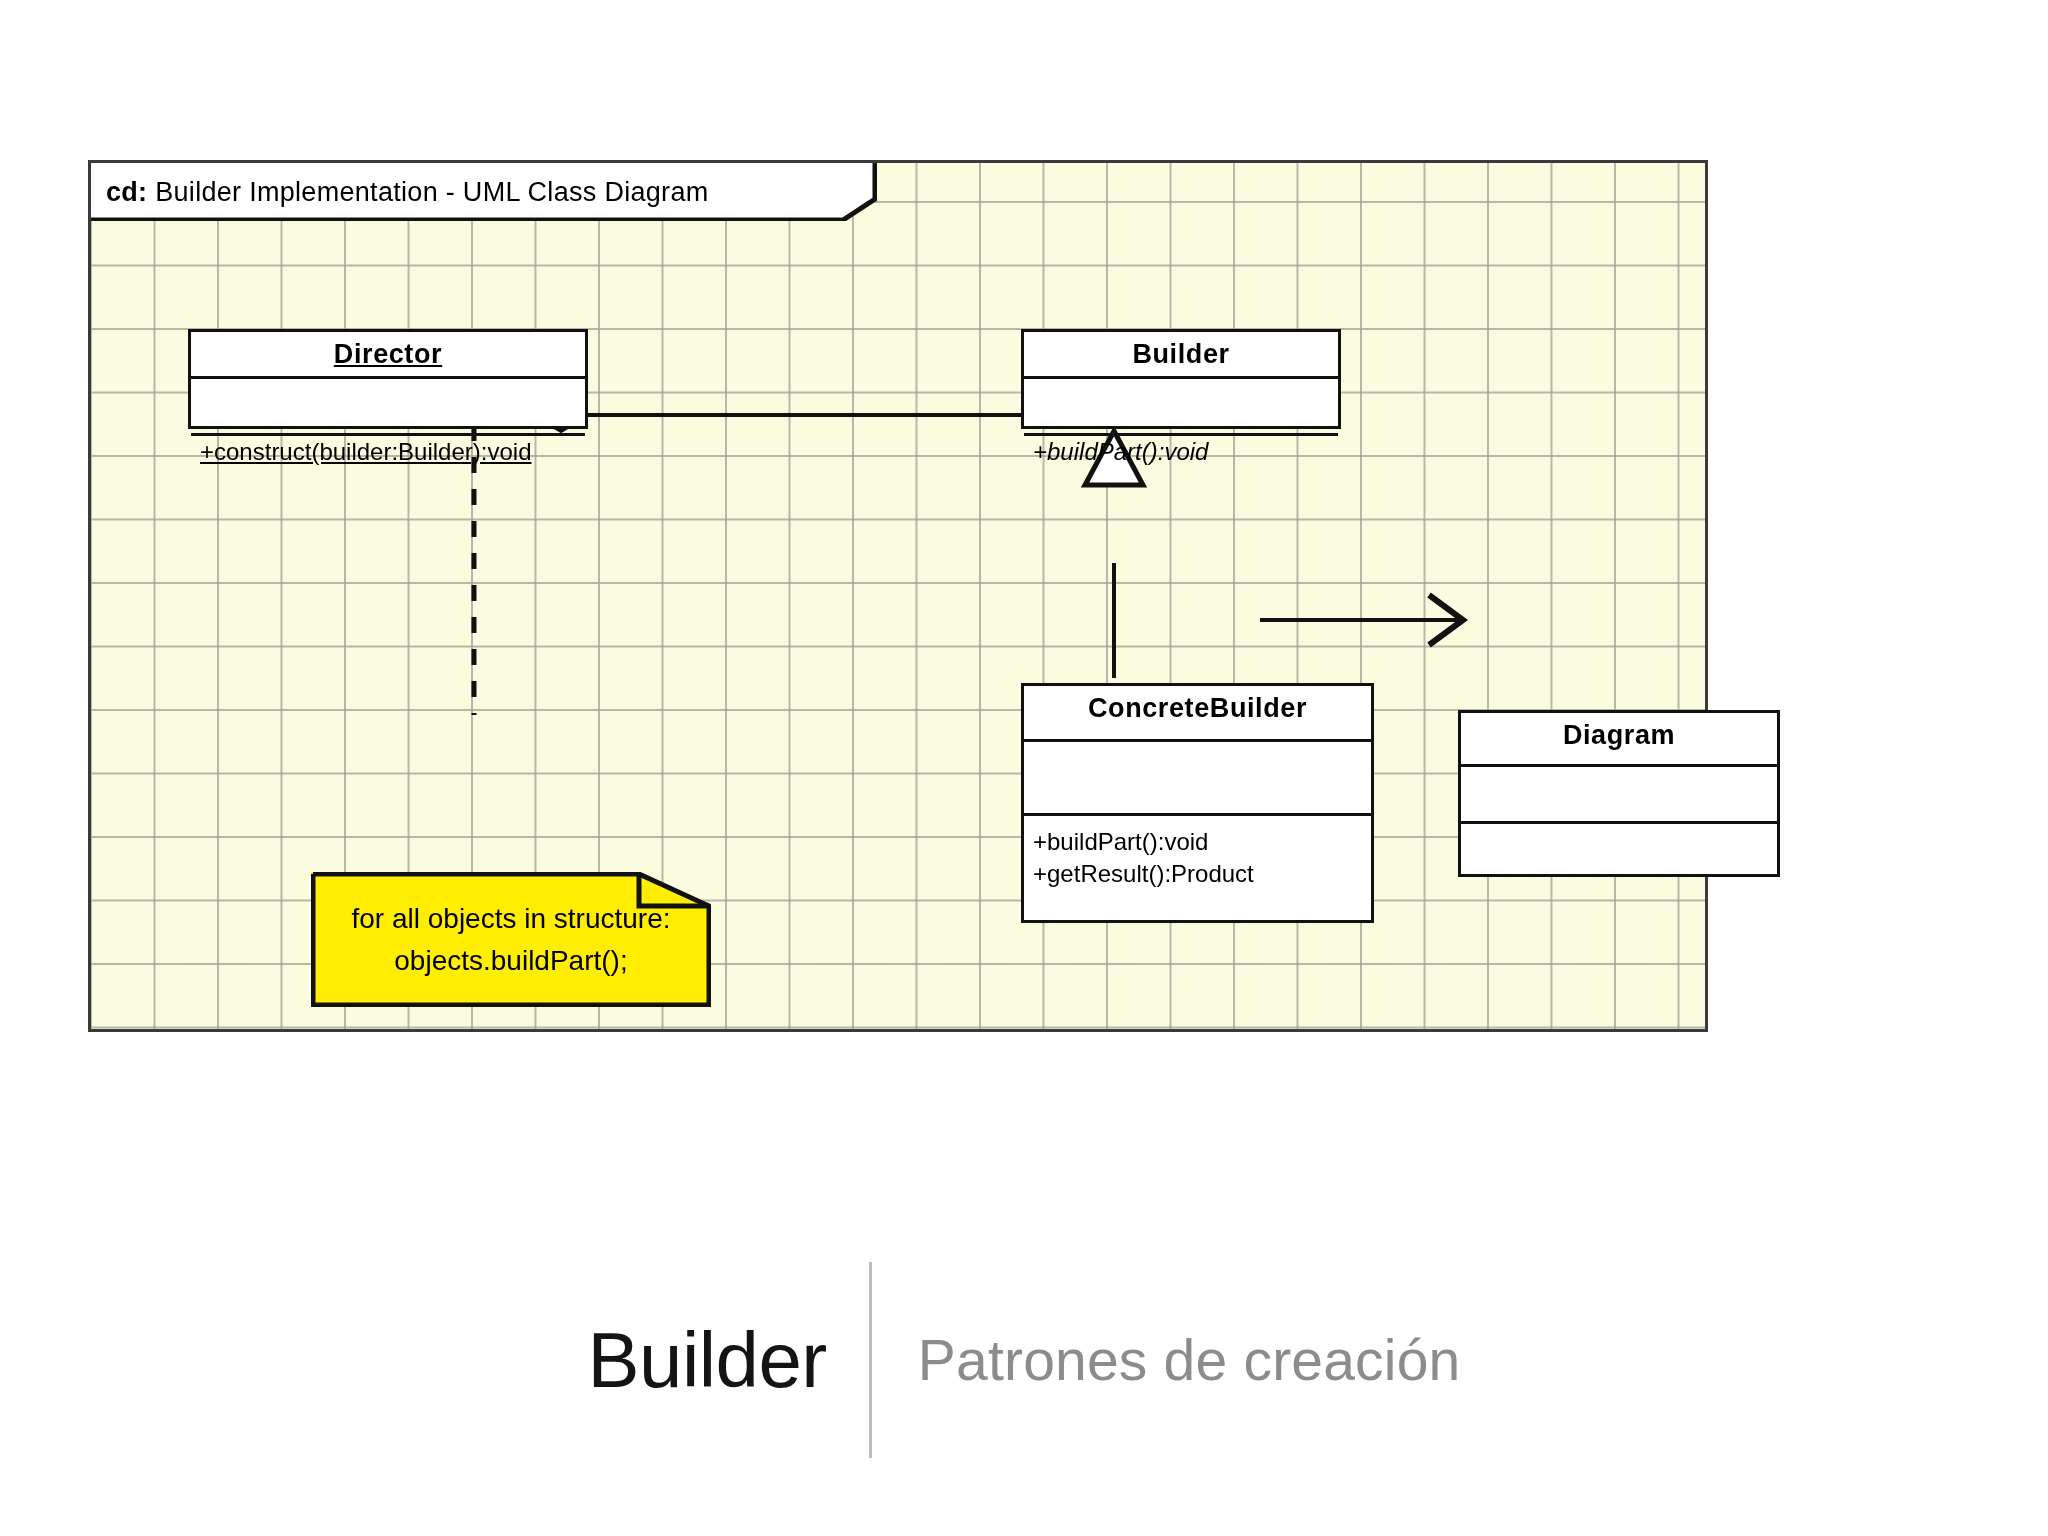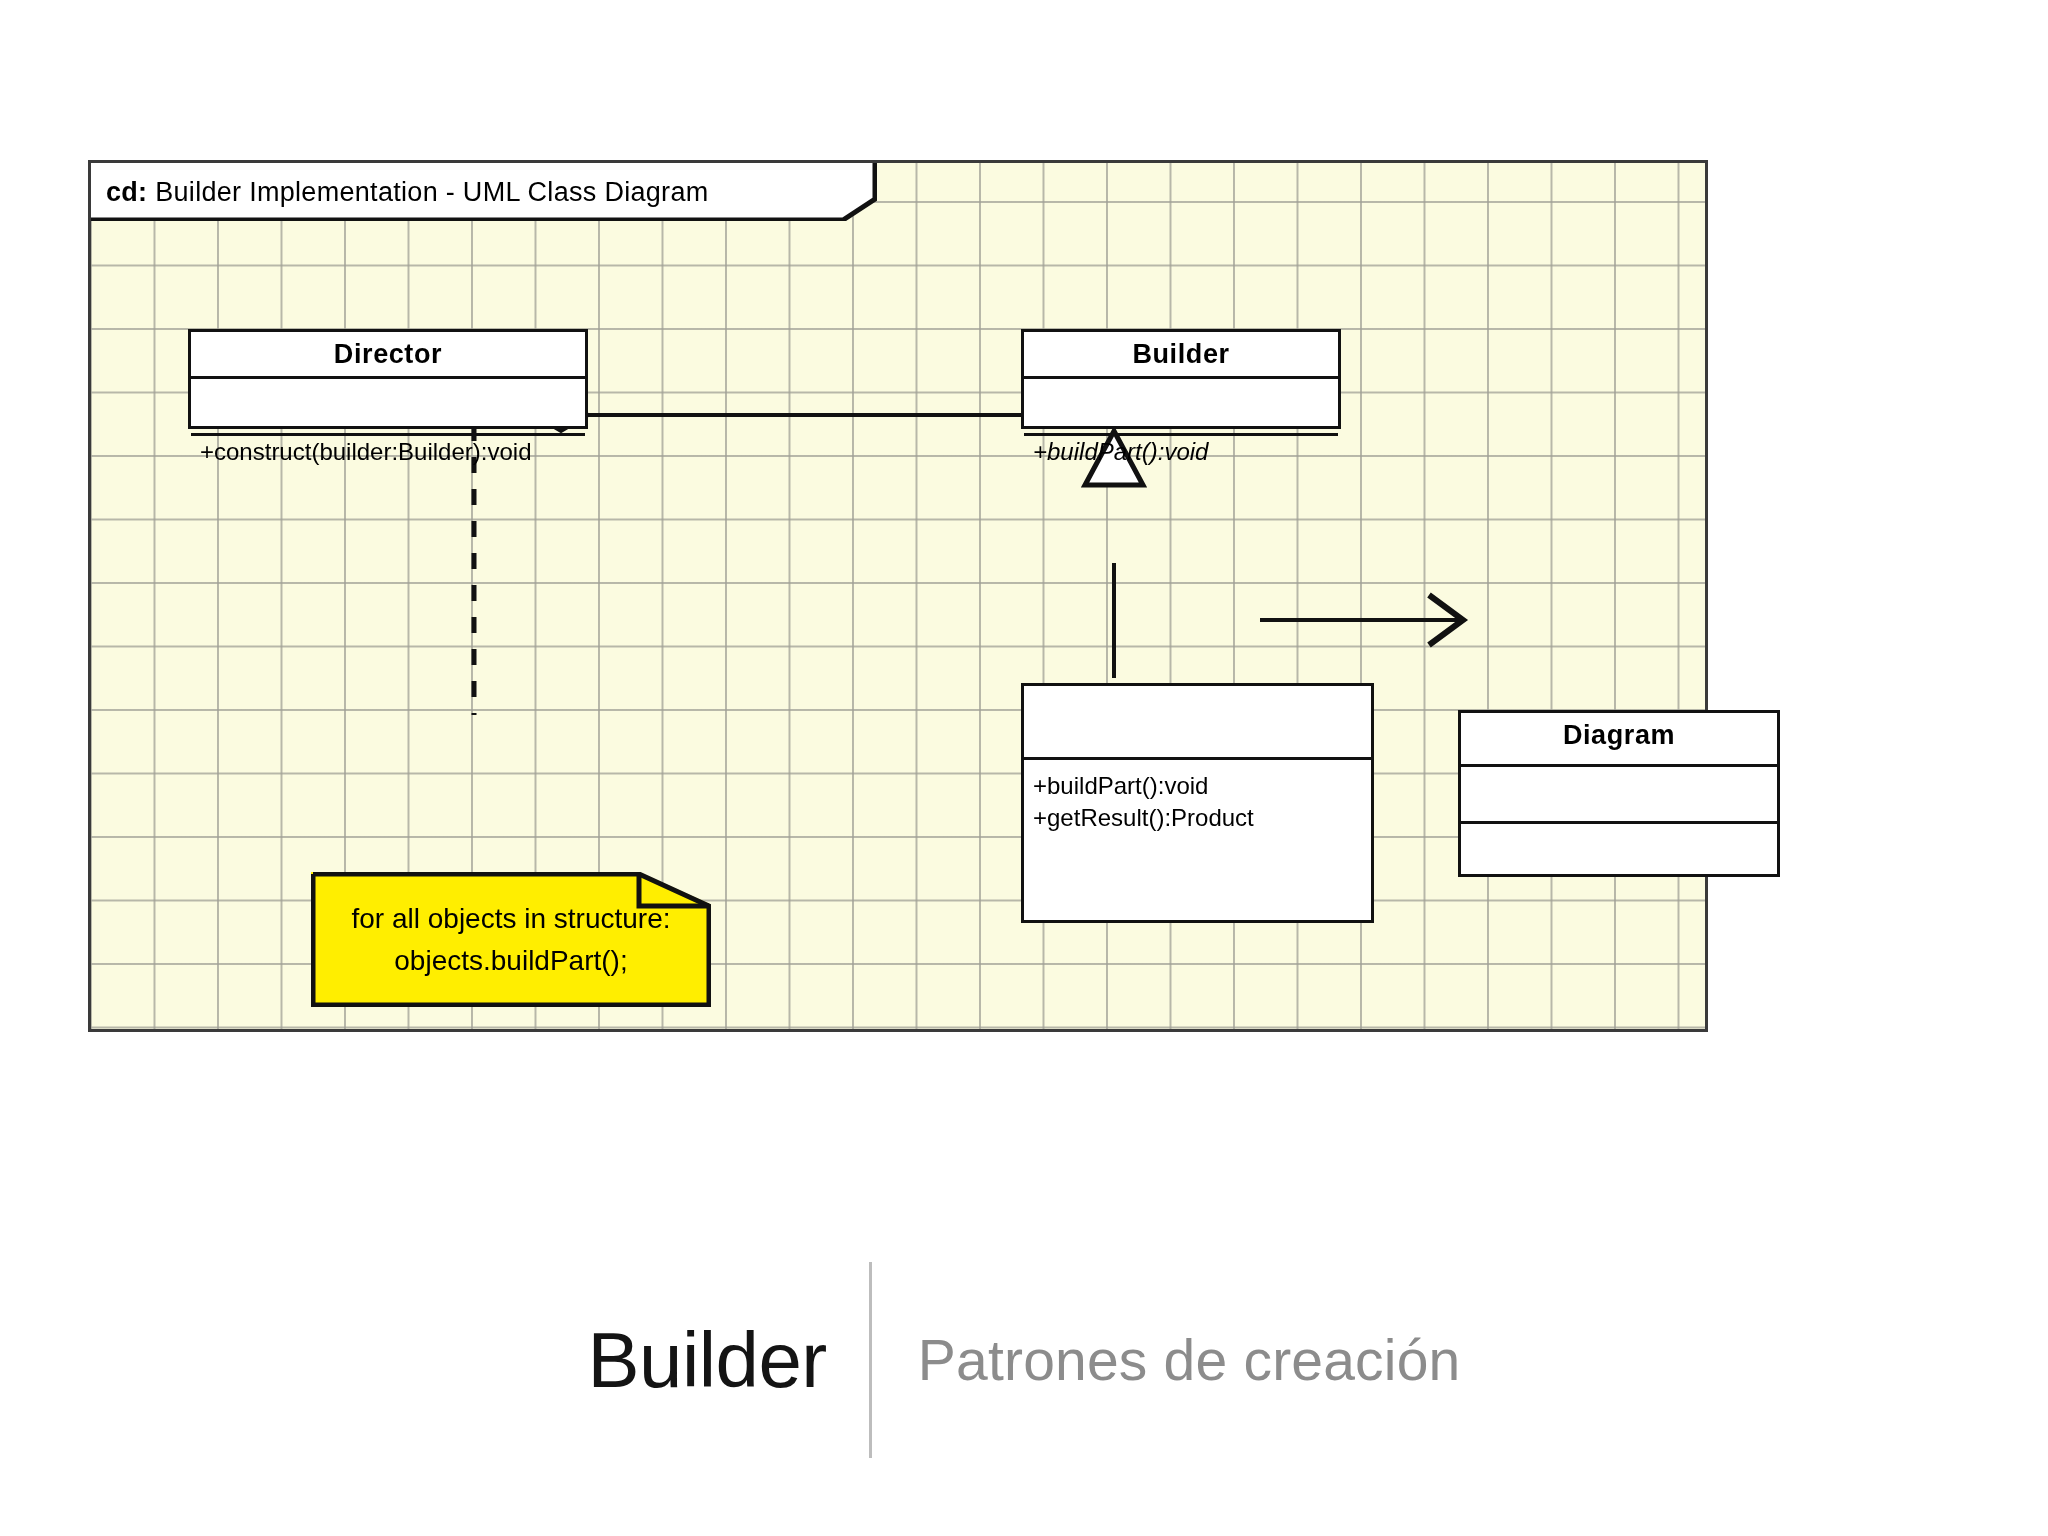--- a/index.html
+++ b/index.html
@@ -215,41 +215,44 @@
       <line x1="1169" y1="457" x2="1367" y2="457" stroke="#111111" stroke-width="4"></line>
       <polyline points="1338,432 1372,457 1338,482" fill="none" stroke="#111111" stroke-width="6" stroke-linecap="butt"></polyline>
     </g>
 
     
     <g>
       <line x1="383" y1="262" x2="383" y2="552" stroke="#111111" stroke-width="5" stroke-dasharray="16 16"></line>
     </g>
   </svg>
 
-  <div class="uml-class" id="cls-director" style="left:97px; top:166px; width:400px; height:100px;">
+  <div class="uml-class" id="cls-director" style="left:97px; top:166px; width:400px; height:100px;text-decoration:underline;">
     <div class="compartment" style="height:47px;">
       <div class="cls-name">Director</div>
     </div>
     <div class="compartment" style="height:57px;"></div>
     <div class="compartment" style="height:55px;">
       <div class="member">+construct(builder:Builder):void</div>
     </div>
   </div>
 
   <div class="uml-class" id="cls-builder" style="left:930px; top:166px; width:320px; height:100px;">
     <div class="compartment" style="height:47px;">
       <div class="cls-name">Builder</div>
     </div>
     <div class="compartment" style="height:57px;"></div>
     <div class="compartment" style="height:55px;">
       <div class="member abstract">+buildPart():void</div>
     </div>
   </div>
 
   <div class="uml-class" id="cls-concrete-builder" style="left:930px; top:520px; width:353px; height:240px;">
+    <div class="compartment" style="height:56px;">
+      <div class="cls-name">ConcreteBuilder</div>
+    </div>
     <div class="compartment" style="height:74px;"></div>
     <div class="compartment" style="height:110px;">
       <div class="member" style="padding-top:10px;">+buildPart():void</div>
       <div class="member">+getResult():Product</div>
     </div>
   </div>
 
   <div class="uml-class" id="cls-product" style="left:1367px; top:547px; width:322px; height:167px;">
     <div class="compartment" style="height:54px;">
       <div class="cls-name">Diagram</div>

